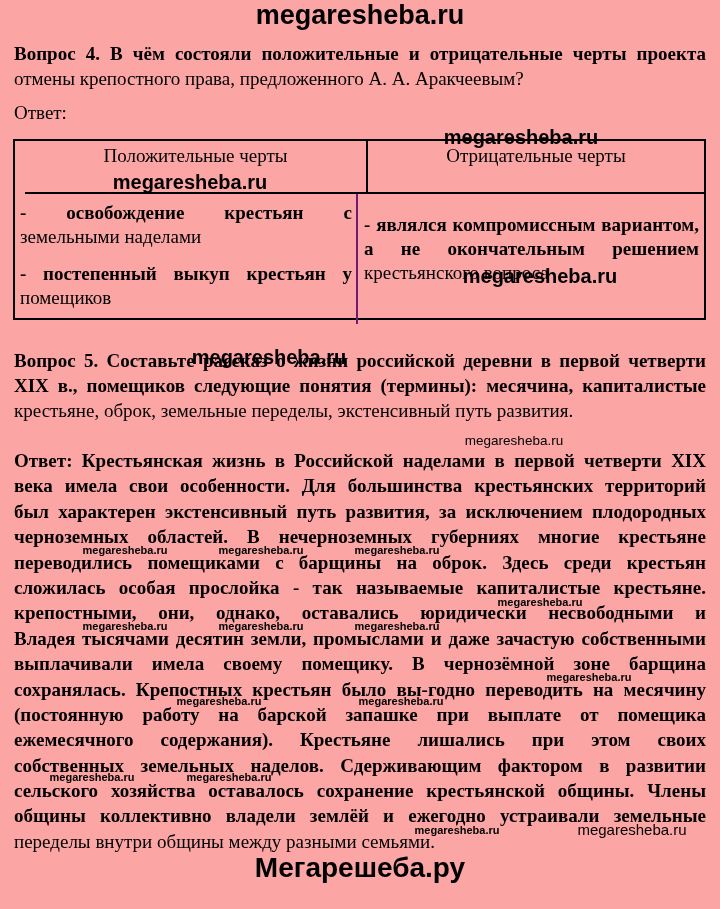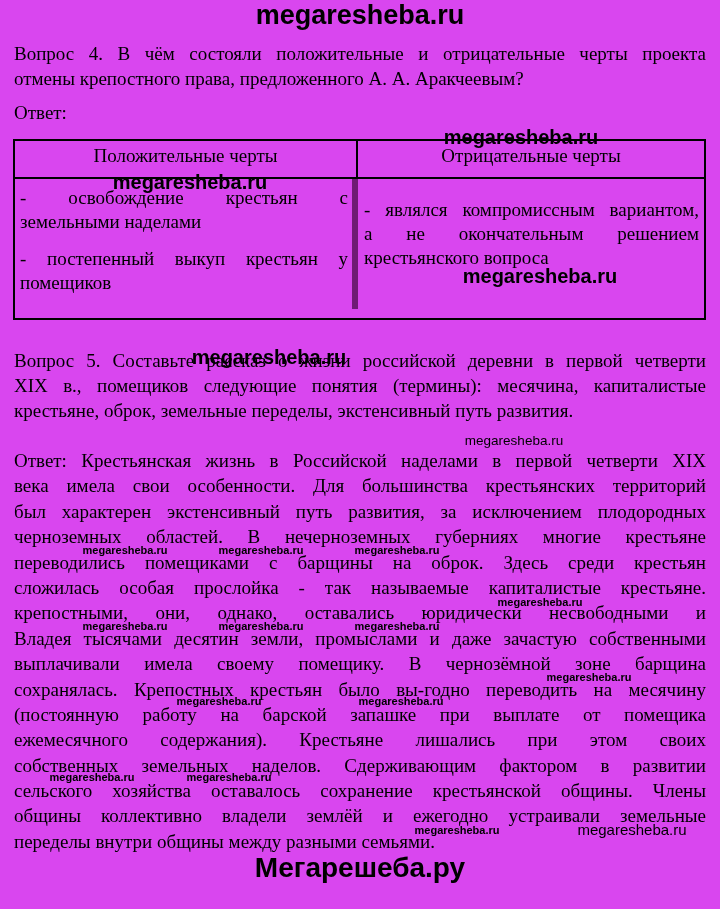--- a/index.html
+++ b/index.html
@@ -1,46 +1,46 @@
 <!DOCTYPE html>
 <html><head>
 <meta charset="utf-8">
 <style>
   html,body { margin:0; padding:0; background:#e8e8e8; }
   .page {
     position:relative; width:720px; height:909px; margin:0 auto;
-    background:#d946ef; color:#000;
+    background:#fca5a5; color:#000;
     font-family:"Liberation Serif","DejaVu Serif",serif;
     overflow:hidden;
   }
   .site-header {
     position:absolute; top:0; left:0; width:720px; text-align:center;
     font-family:"Liberation Sans","DejaVu Sans",sans-serif;
     font-weight:bold; font-size:27px; line-height:30px; z-index:4;
   }
   .site-footer {
     position:absolute; top:851px; left:0; width:720px; text-align:center;
     font-family:"Liberation Sans","DejaVu Sans",sans-serif;
     font-weight:bold; font-size:28px; line-height:34px; z-index:4;
   }
   .tblock { position:absolute; left:14px; width:692px; font-size:19px; z-index:2; }
   .ln { height:25.4px; line-height:25.4px; overflow:hidden; }
-  .just { text-align:justify; text-align-last:justify; -moz-text-align-last:justify; }
+  .just { text-align:justify; text-align-last:justify;font-weight:bold; -moz-text-align-last:justify; }
   
   .qtable {
     position:absolute; top:139px; left:13px; width:693px; height:181px;
     border:2px solid #000; box-sizing:border-box; font-size:19px; z-index:2;
   }
-  .thead { display:flex; height:38px; border-bottom:2px solid #000; box-sizing:border-box; }
+  .thead { display:flex; height:53px; border-bottom:2px solid #000; box-sizing:border-box;margin-left:10px; }
   .th { text-align:center; padding-top:3px; line-height:24px; box-sizing:border-box; }
   .th.pos { width:343px; border-right:2px solid #000; }
   .th.neg { flex:1; }
   .tbody { display:flex; height:130px; }
   .td { box-sizing:border-box; }
-  .td.pos { width:343px; border-right:6px solid #701a75; padding:7px 4px 0 5px; }
+  .td.pos { width:343px; border-right:2px solid #701a75; padding:7px 4px 0 5px; }
   .td.neg { flex:1; padding:19px 5px 0 6px; }
   .cline { height:24px; line-height:24px; overflow:hidden; }
   .cspacer { height:13px; }
   
   .wm {
     position:absolute; transform:translateX(-50%); white-space:nowrap;
     font-family:"Liberation Sans","DejaVu Sans",sans-serif; z-index:5;
   }
   .wm.lg { font-size:20px; font-weight:bold; line-height:23px; }
   .wm.sm { font-size:11px; font-weight:bold; line-height:13px; }

